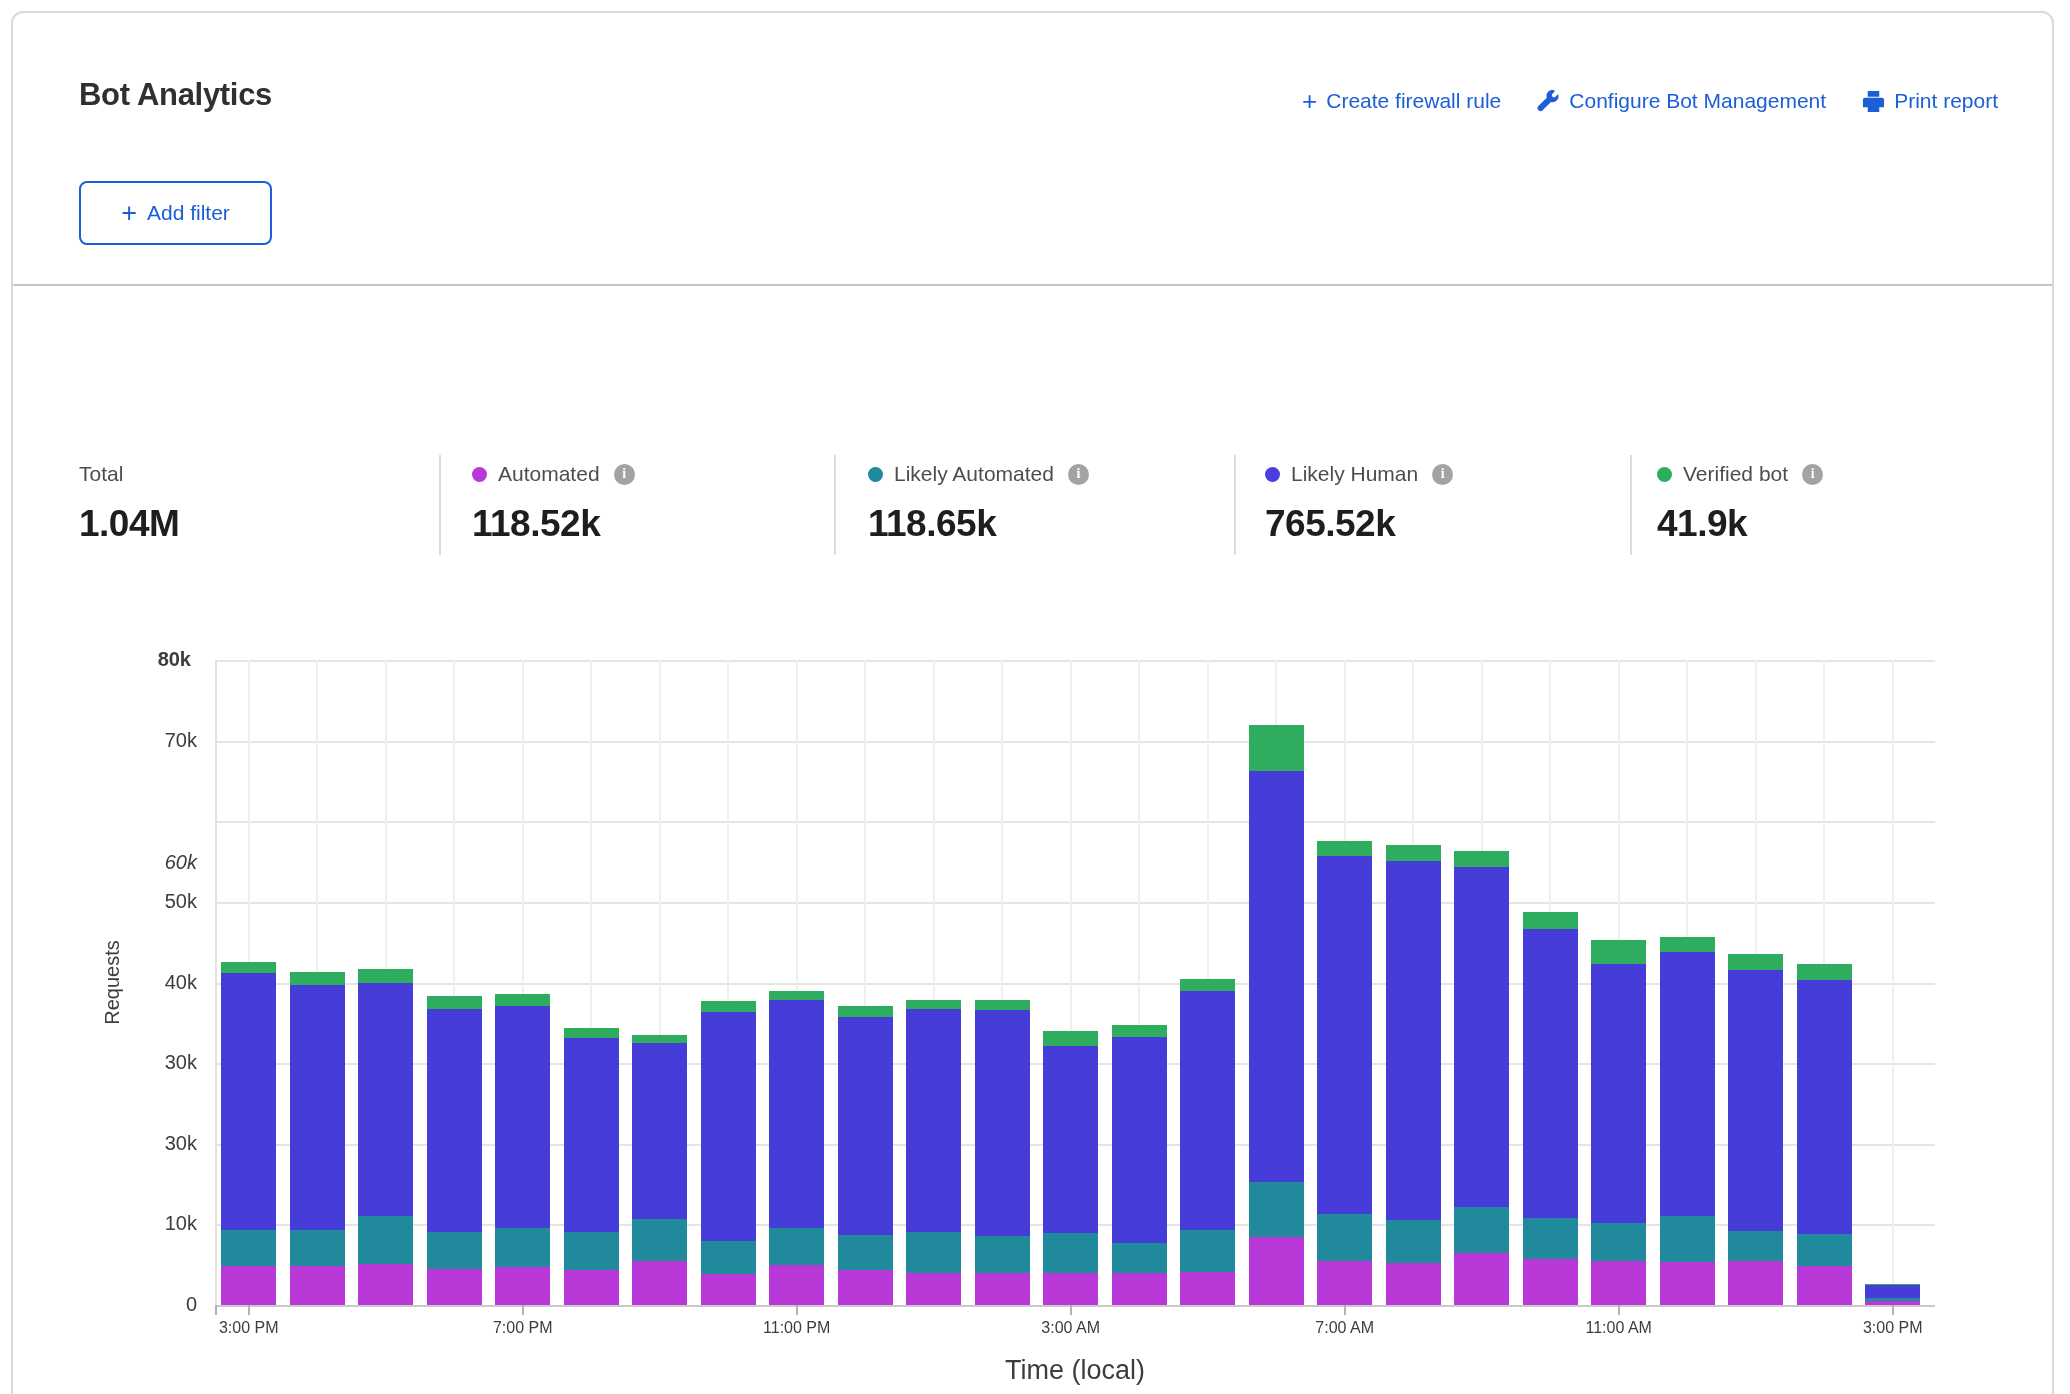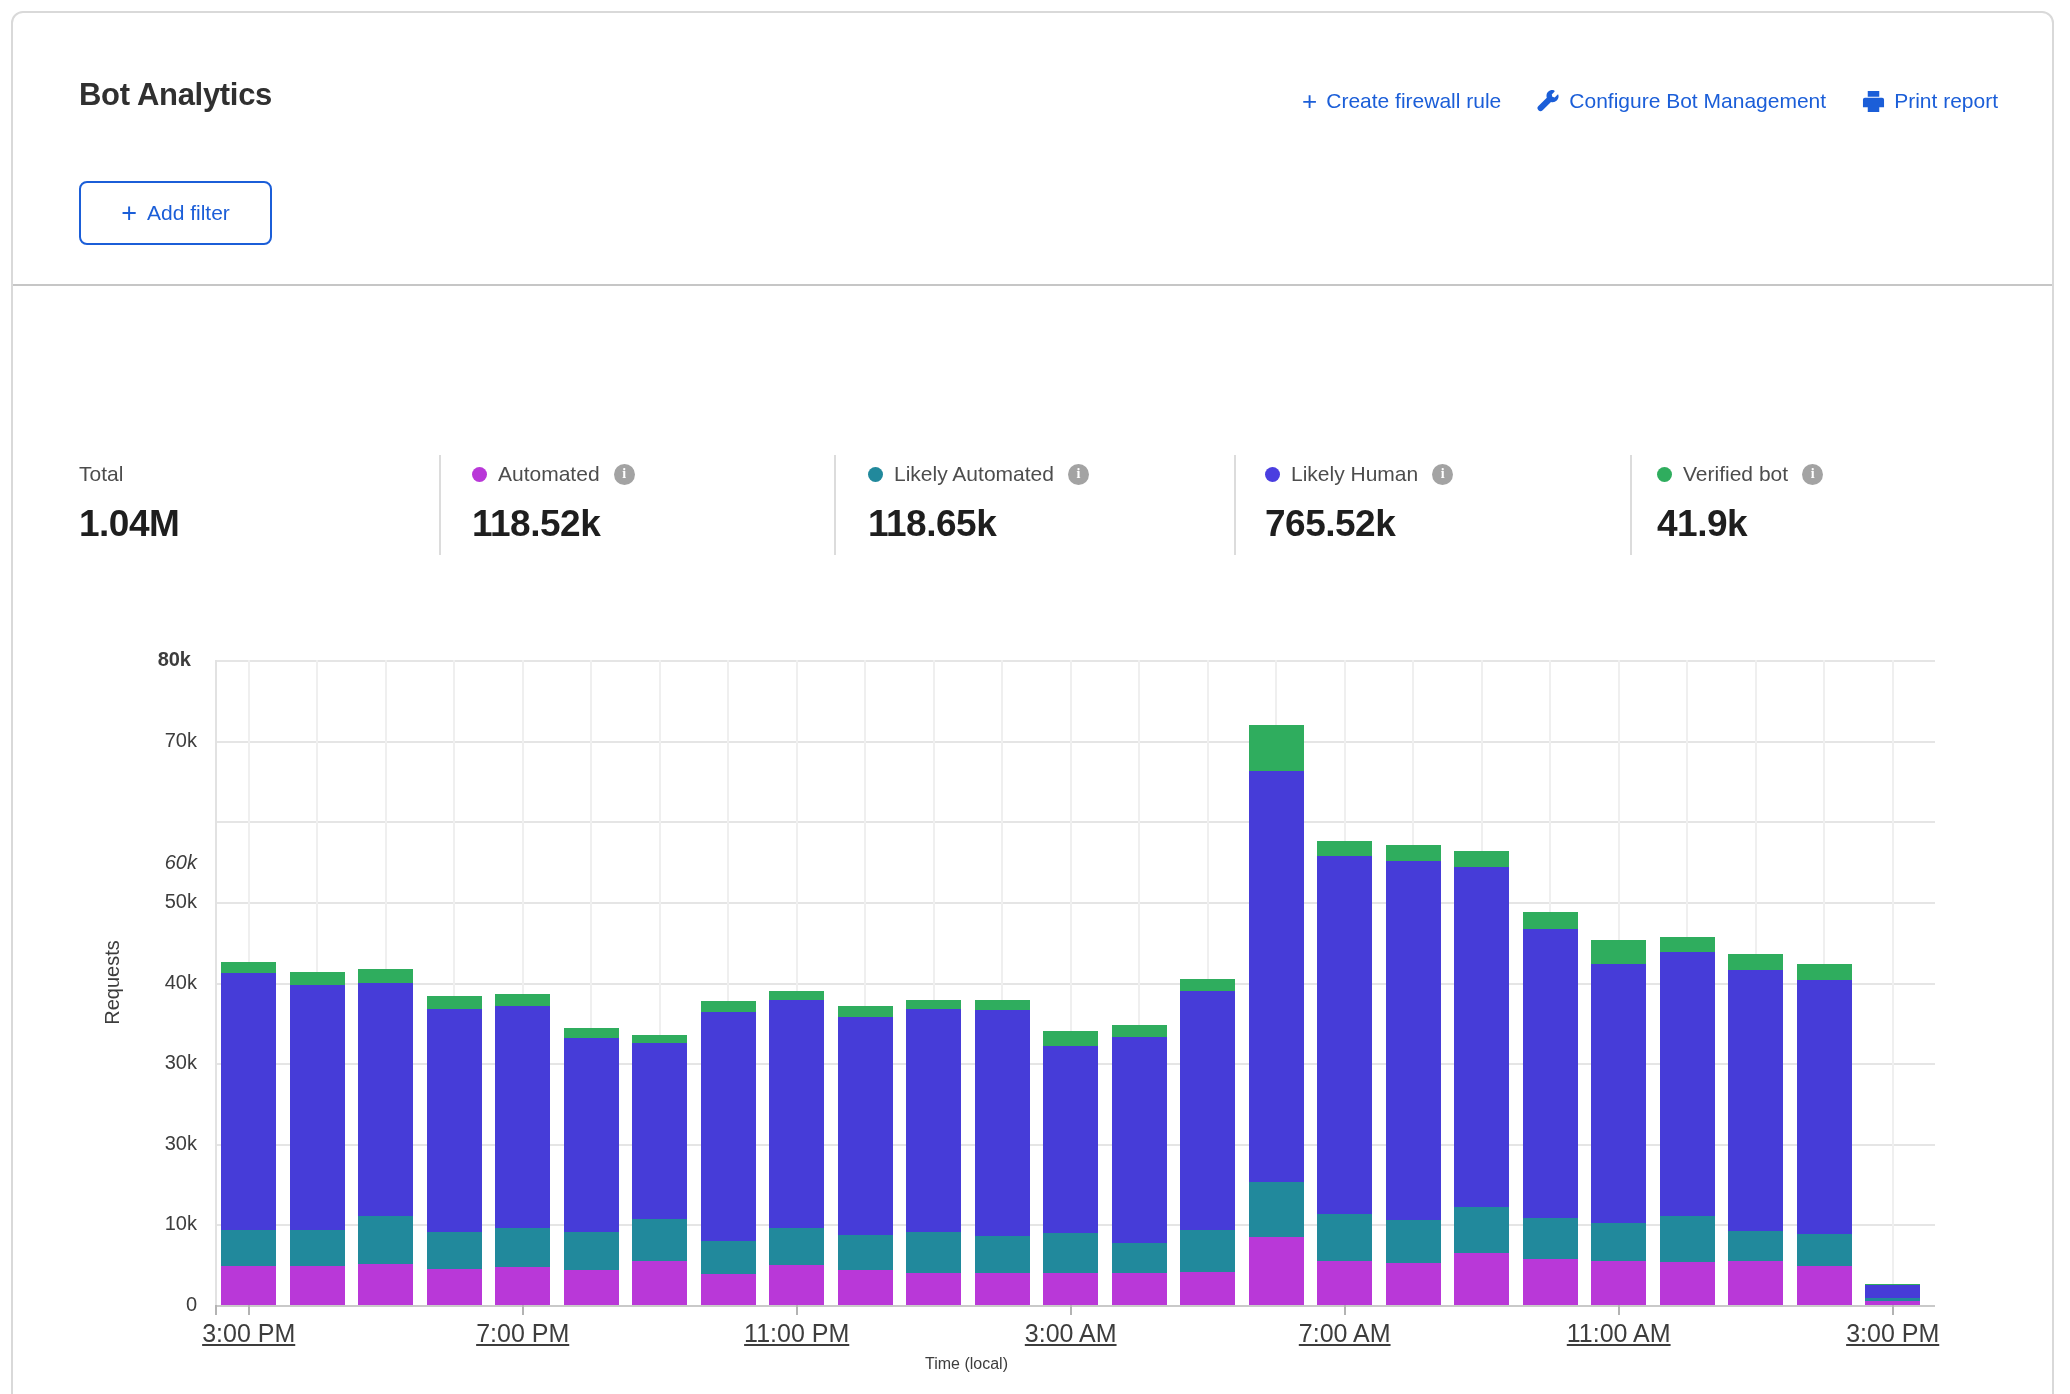--- a/index.html
+++ b/index.html
@@ -28,26 +28,26 @@
   .info-icon{width:21px;height:21px;border-radius:50%;background:#a3a3a3;color:#fff;font-size:14px;font-weight:700;display:inline-flex;align-items:center;justify-content:center;margin-left:3px;font-family:"Liberation Serif",serif;}
   .stat-value{margin-top:16px;font-size:37px;font-weight:700;color:#1e1e1e;letter-spacing:-0.5px;}
   .stat-sep{position:absolute;top:442px;width:2px;height:100px;background:#dcdcdc;}
   
   #chart{position:absolute;left:0;top:0;width:100%;height:100%;}
   .gridline-h{position:absolute;height:2px;background:#e5e5e5;}
   .gridline-h.baseline{background:#c9c9c9;}
   .gridline-v{position:absolute;width:2px;background:#efefef;}
   .axis-left{position:absolute;width:2px;background:#e2e2e2;}
   .ytick-label{position:absolute;width:70px;text-align:right;font-size:20px;color:#3d3d3d;}
-  .xtick-label{position:absolute;width:160px;text-align:center;font-size:25px;color:#3d3d3d;text-decoration:underline;}
+  .xtick-label{position:absolute;width:160px;text-align:center;font-size:16px;color:#3d3d3d;}
   .tick-mark{position:absolute;width:2px;height:10px;background:#b3b3b3;}
   .bar{position:absolute;}
   .bar-seg{position:absolute;left:0;width:100%;}
   .y-axis-title{position:absolute;font-size:20px;color:#3d3d3d;transform:rotate(-90deg);transform-origin:center;white-space:nowrap;}
-  .x-axis-title{position:absolute;font-size:16px;color:#3d3d3d;text-align:left;width:300px;}
+  .x-axis-title{position:absolute;font-size:27px;color:#3d3d3d;text-align:center;width:300px;}
 </style>
 </head>
 <body>
 
 <div class="card">
 
   <div class="page-title">Bot Analytics</div>
 
   <div class="actions">
     <div class="action-link">

